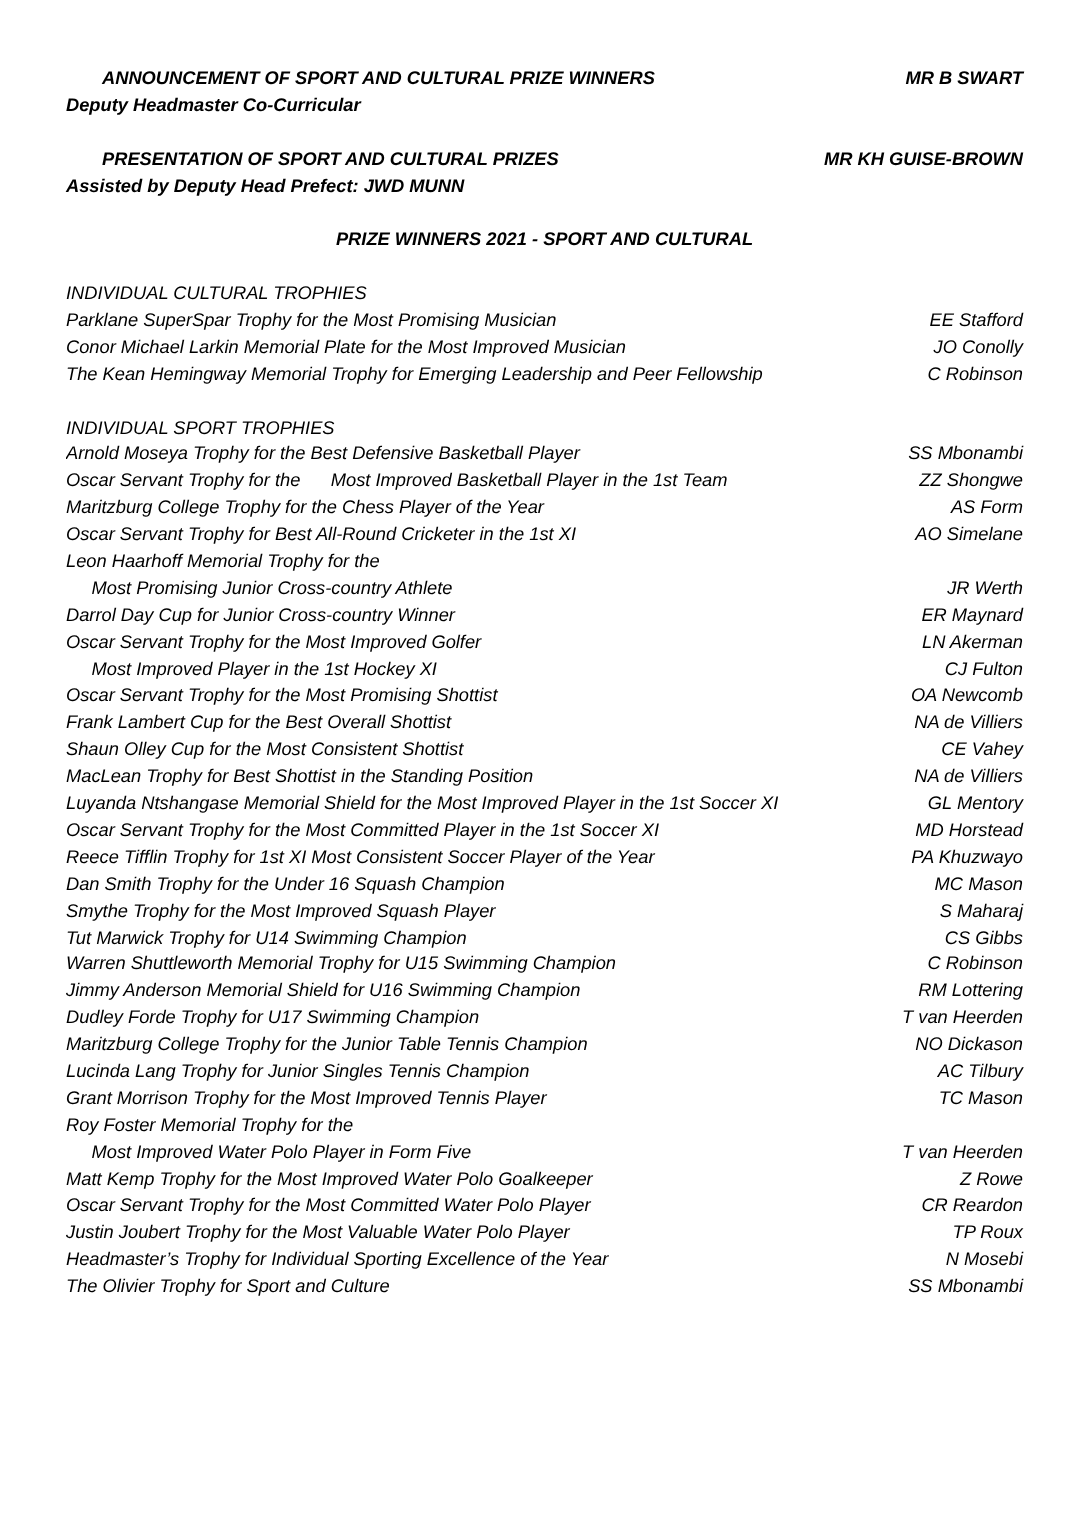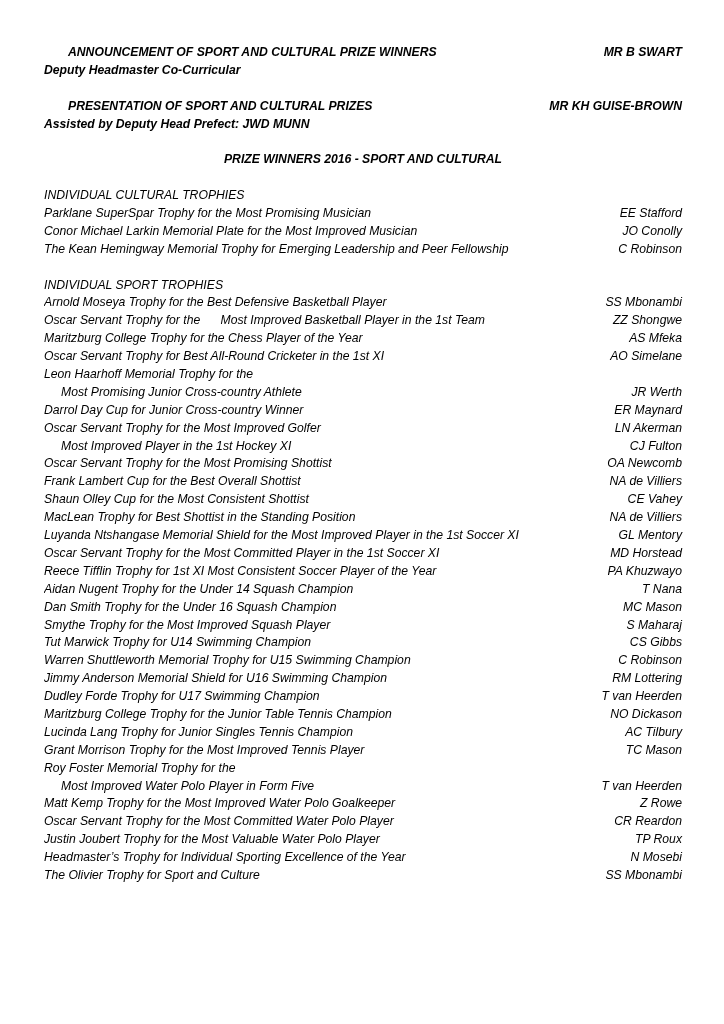--- a/index.html
+++ b/index.html
@@ -41,21 +41,21 @@
   <div class="header-block">
     <div class="hdr-row">
       <span>PRESENTATION OF SPORT AND CULTURAL PRIZES</span>
       <span>MR KH GUISE-BROWN</span>
     </div>
     <div class="hdr-sub">Assisted by Deputy Head Prefect: JWD MUNN</div>
   </div>
 
   <div class="gap"></div>
 
-  <div class="center-title">PRIZE WINNERS 2016 - SPORT AND CULTURAL</div>
+  <div class="center-title">PRIZE WINNERS 2021 - SPORT AND CULTURAL</div>
 
   <div class="gap"></div>
 
   <div class="section-title">INDIVIDUAL CULTURAL TROPHIES</div>
   <div id="cultural-list">
       <div class="line">
         <span class="trophy">Parklane SuperSpar Trophy for the Most Promising Musician</span>
         <span class="winner">EE Stafford</span>
       </div>
       <div class="line">
@@ -75,21 +75,21 @@
       <div class="line">
         <span class="trophy">Arnold Moseya Trophy for the Best Defensive Basketball Player</span>
         <span class="winner">SS Mbonambi</span>
       </div>
       <div class="line">
         <span class="trophy">Oscar Servant Trophy for the &nbsp;&nbsp;&nbsp;&nbsp;&nbsp;Most Improved Basketball Player in the 1st Team</span>
         <span class="winner">ZZ Shongwe</span>
       </div>
       <div class="line">
         <span class="trophy">Maritzburg College Trophy for the Chess Player of the Year</span>
-        <span class="winner">AS Mfeka</span>
+        <span class="winner">AS Form</span>
       </div>
       <div class="line">
         <span class="trophy">Oscar Servant Trophy for Best All-Round Cricketer in the 1st XI</span>
         <span class="winner">AO Simelane</span>
       </div>
       <div class="line">
         <span class="trophy">Leon Haarhoff Memorial Trophy for the</span>
         <span class="winner"></span>
       </div>
       <div class="line">
@@ -130,24 +130,20 @@
       </div>
       <div class="line">
         <span class="trophy">Oscar Servant Trophy for the Most Committed Player in the 1st Soccer XI</span>
         <span class="winner">MD Horstead</span>
       </div>
       <div class="line">
         <span class="trophy">Reece Tifflin Trophy for 1st XI Most Consistent Soccer Player of the Year</span>
         <span class="winner">PA Khuzwayo</span>
       </div>
       <div class="line">
-        <span class="trophy">Aidan Nugent Trophy for the Under 14 Squash Champion</span>
-        <span class="winner">T Nana</span>
-      </div>
-      <div class="line">
         <span class="trophy">Dan Smith Trophy for the Under 16 Squash Champion</span>
         <span class="winner">MC Mason</span>
       </div>
       <div class="line">
         <span class="trophy">Smythe Trophy for the Most Improved Squash Player</span>
         <span class="winner">S Maharaj</span>
       </div>
       <div class="line">
         <span class="trophy">Tut Marwick Trophy for U14 Swimming Champion</span>
         <span class="winner">CS Gibbs</span>

